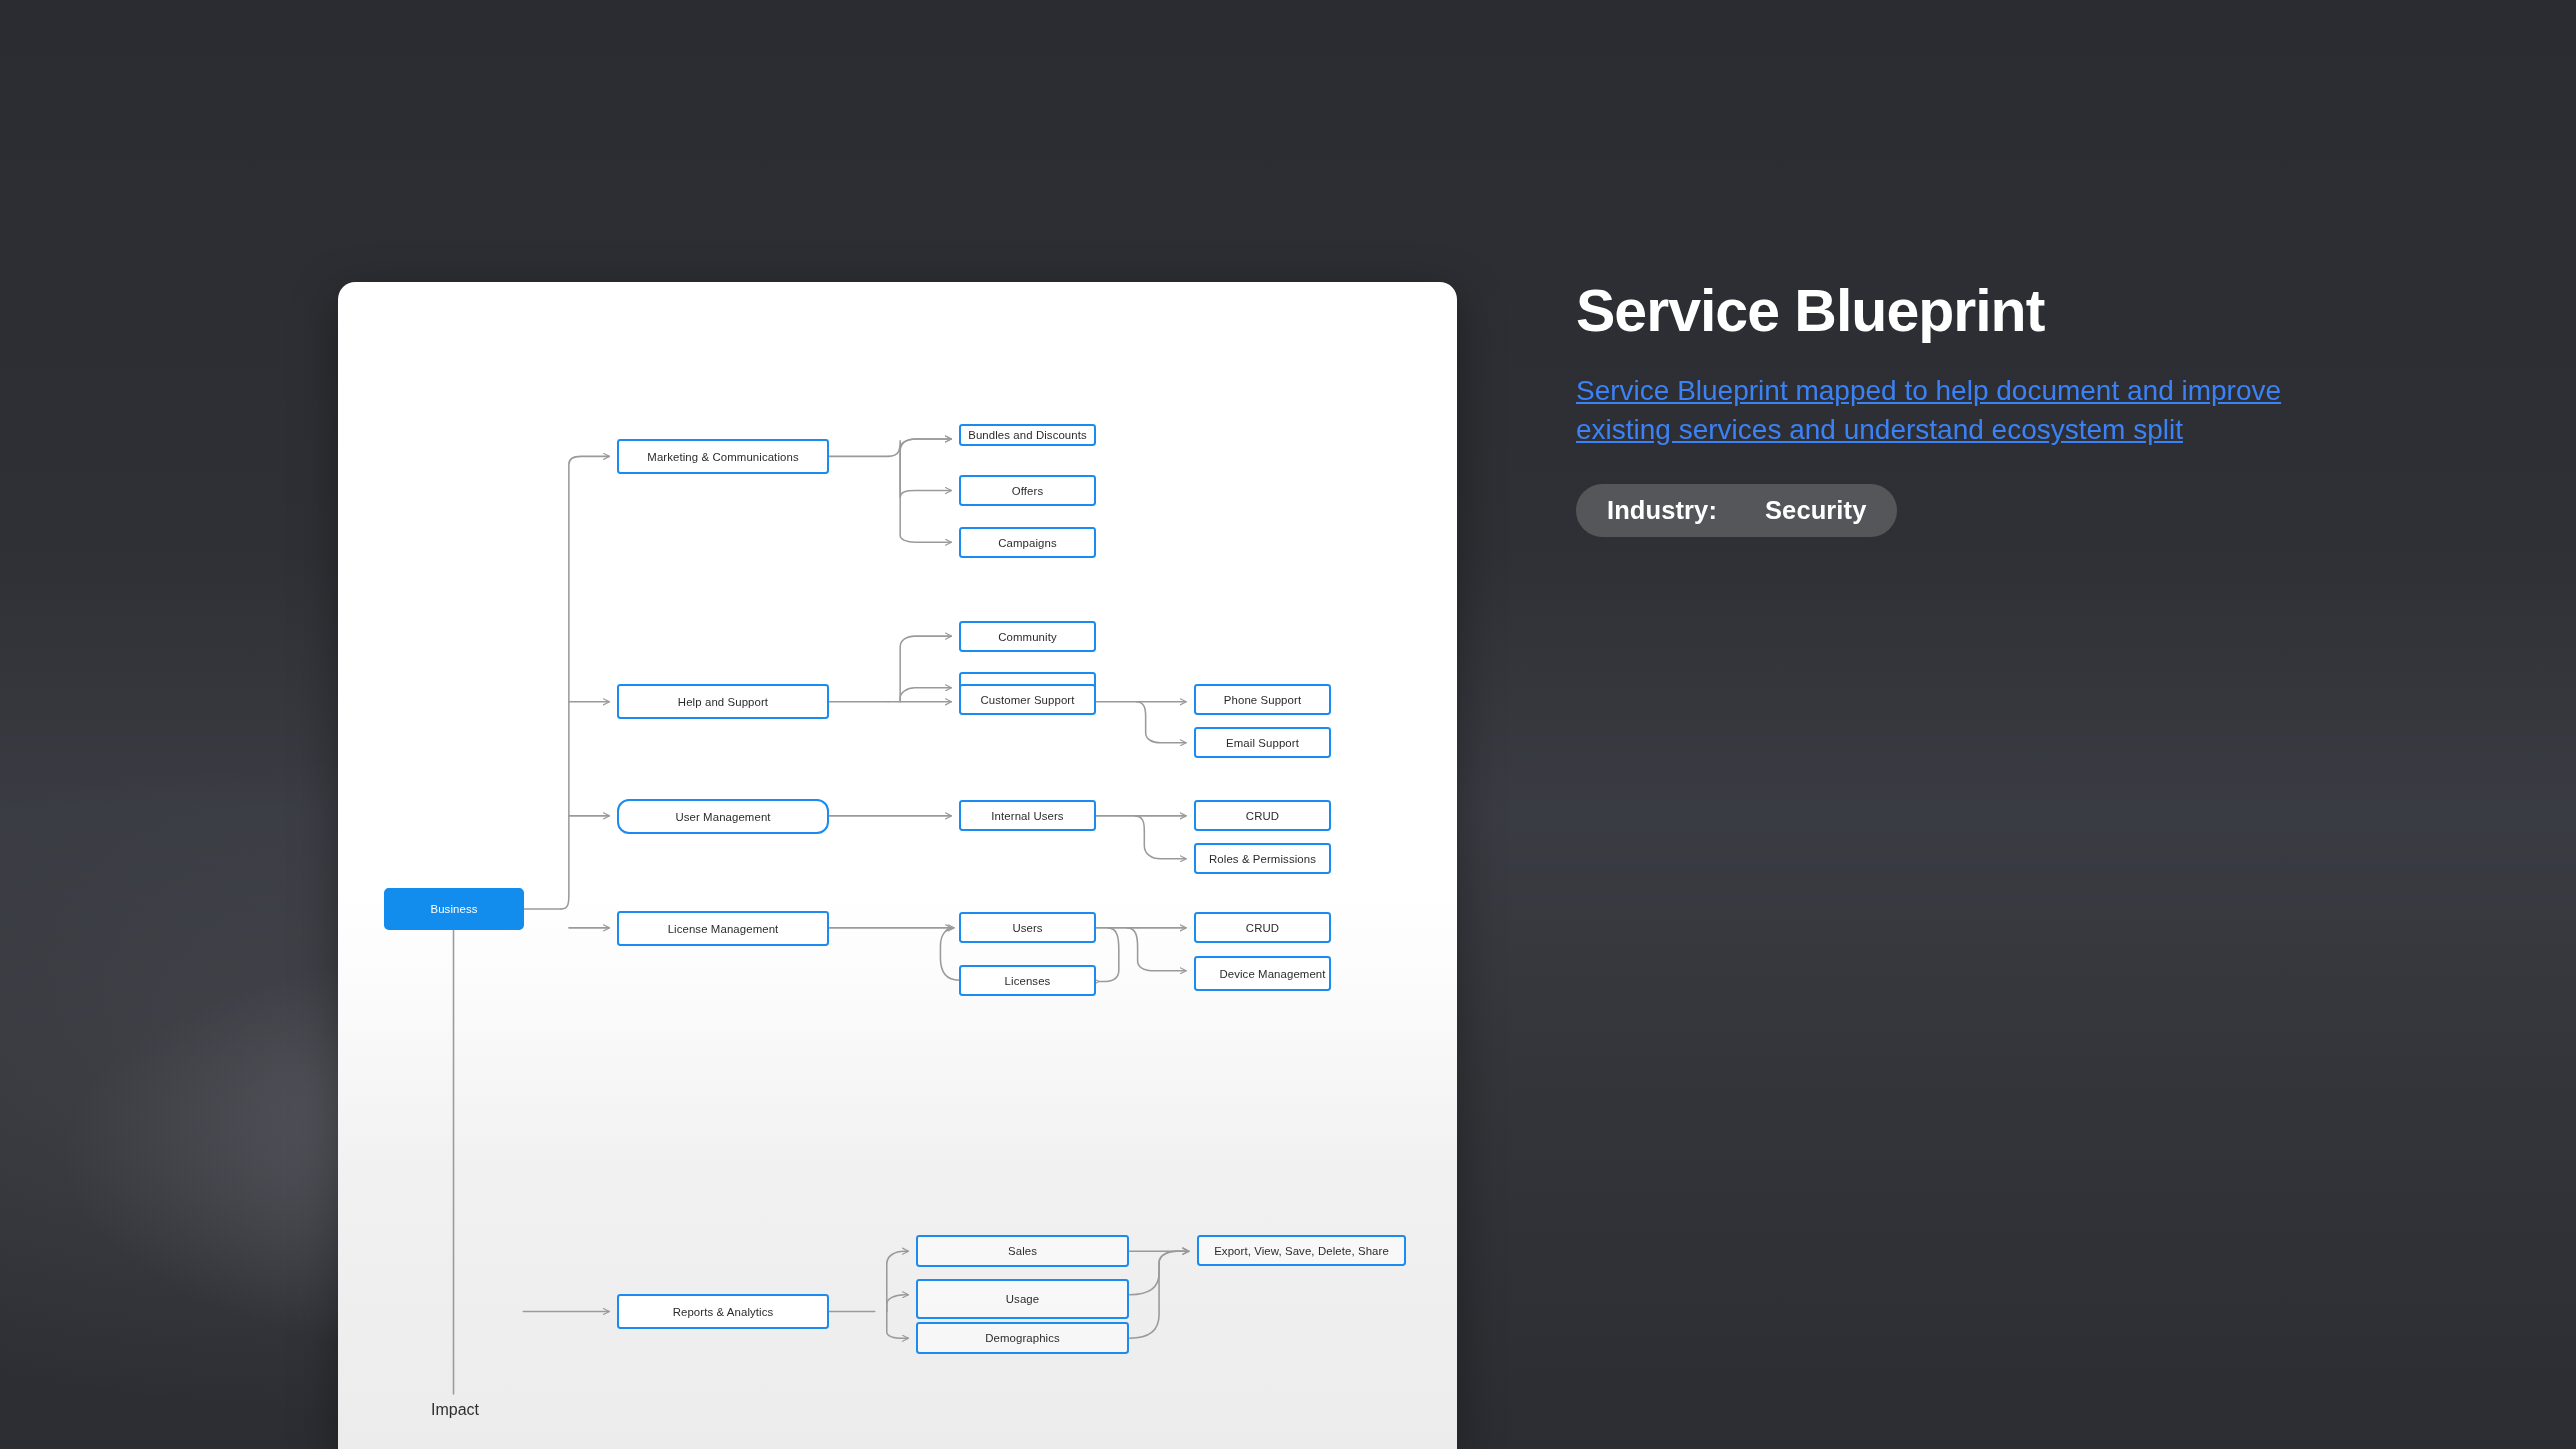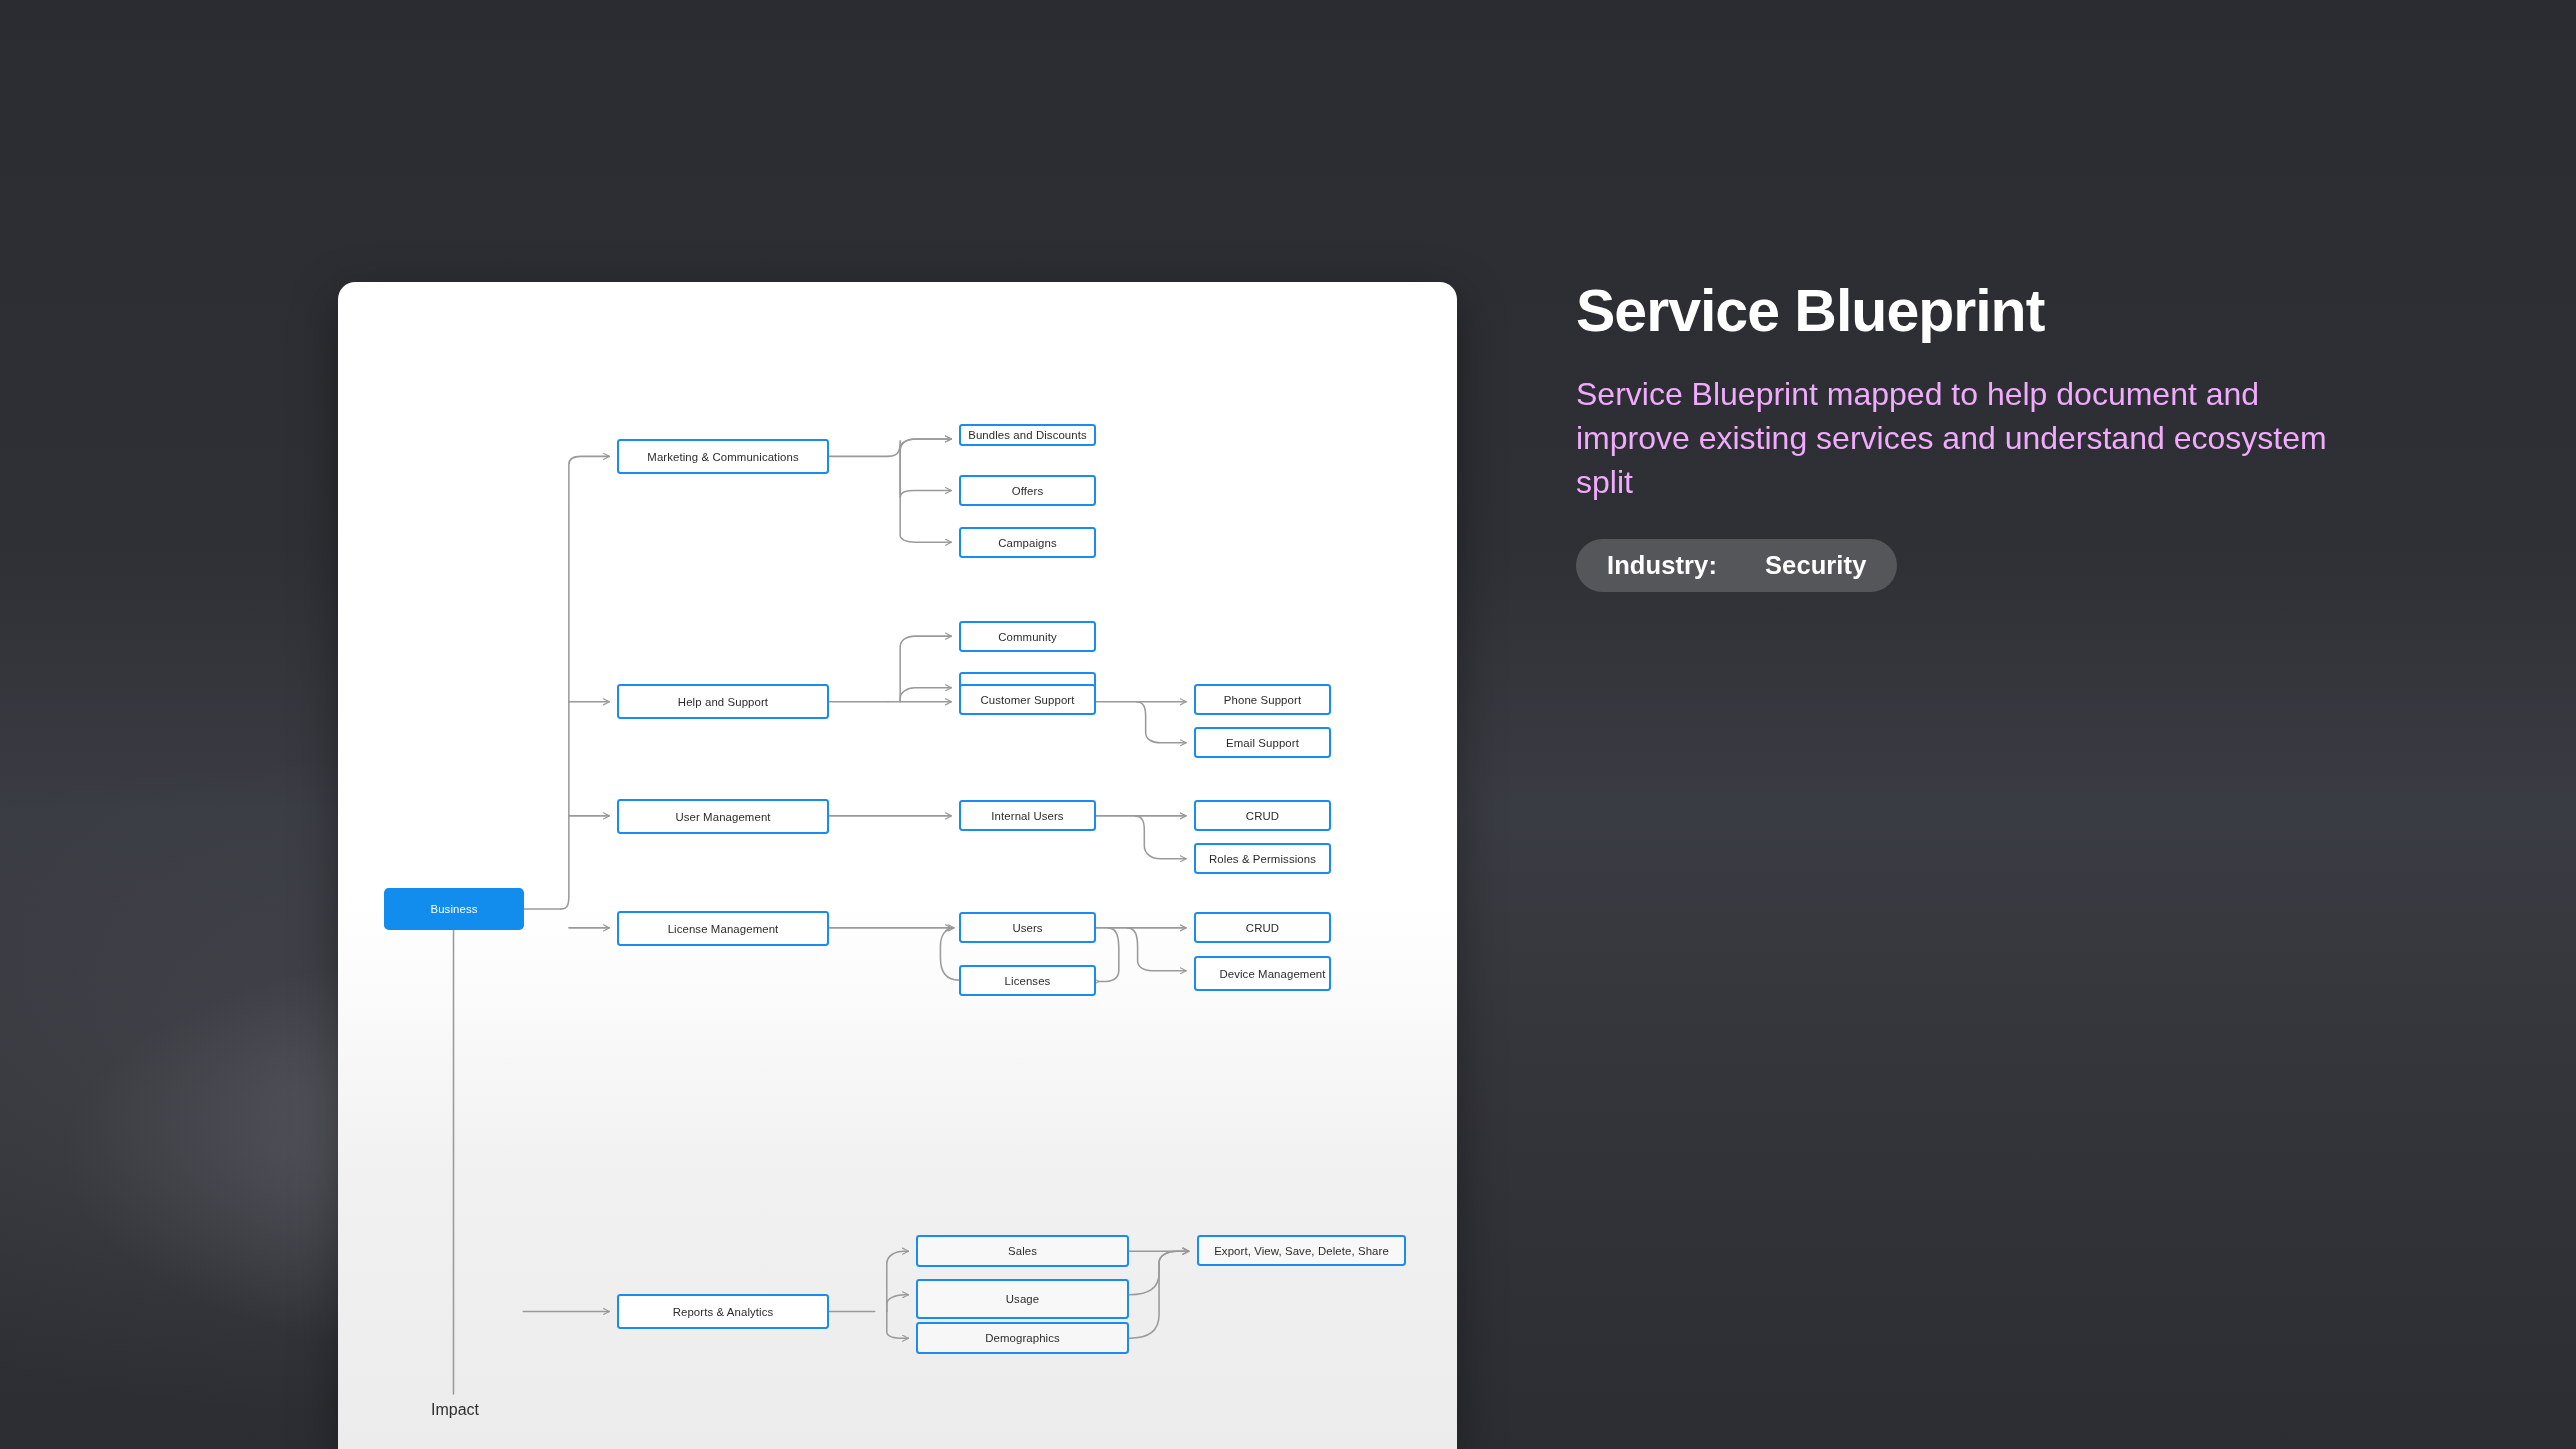--- a/index.html
+++ b/index.html
@@ -61,25 +61,26 @@
   #info-panel { position:absolute; left:1576px; top:282px; width:872px; }
   #page-title {
     color:#ffffff;
     font-size:59px;
     font-weight:bold;
     letter-spacing:-1px;
     line-height:1.0;
   }
   #page-subtitle {
     margin-top:31px;
-    color:#f0abfc;
-    font-size:32px;
+    color:#3b82f6;
+    font-size:28px;
     line-height:1.38;
     font-weight:400;
     max-width:792px;
+    text-decoration:underline;
   }
   #industry-badge {
     margin-top:35px;
     display:inline-flex; align-items:center;
     background:#55565a;
     color:#ffffff;
     border-radius:670px;
     padding:12px 31px;
     font-size:25.5px;
     font-weight:bold;
@@ -187,21 +188,21 @@
       </div>
       <div class="node" style="left: 621px; top: 402px; width: 137px; height: 31px;">
         <span>Customer Support</span>
       </div>
       <div class="node" style="left: 856px; top: 402px; width: 137px; height: 31px;">
         <span>Phone Support</span>
       </div>
       <div class="node" style="left: 856px; top: 445px; width: 137px; height: 31px;">
         <span>Email Support</span>
       </div>
-      <div class="node" style="left: 279px; top: 517px; width: 212px; height: 35px;">
+      <div class="node" style="left: 279px; top: 517px; width: 212px; height: 35px; border-radius: 12px;">
         <span>User Management</span>
       </div>
       <div class="node" style="left: 621px; top: 518px; width: 137px; height: 31px;">
         <span>Internal Users</span>
       </div>
       <div class="node" style="left: 856px; top: 518px; width: 137px; height: 31px;">
         <span>CRUD</span>
       </div>
       <div class="node" style="left: 856px; top: 561px; width: 137px; height: 31px;">
         <span>Roles &amp; Permissions</span>

